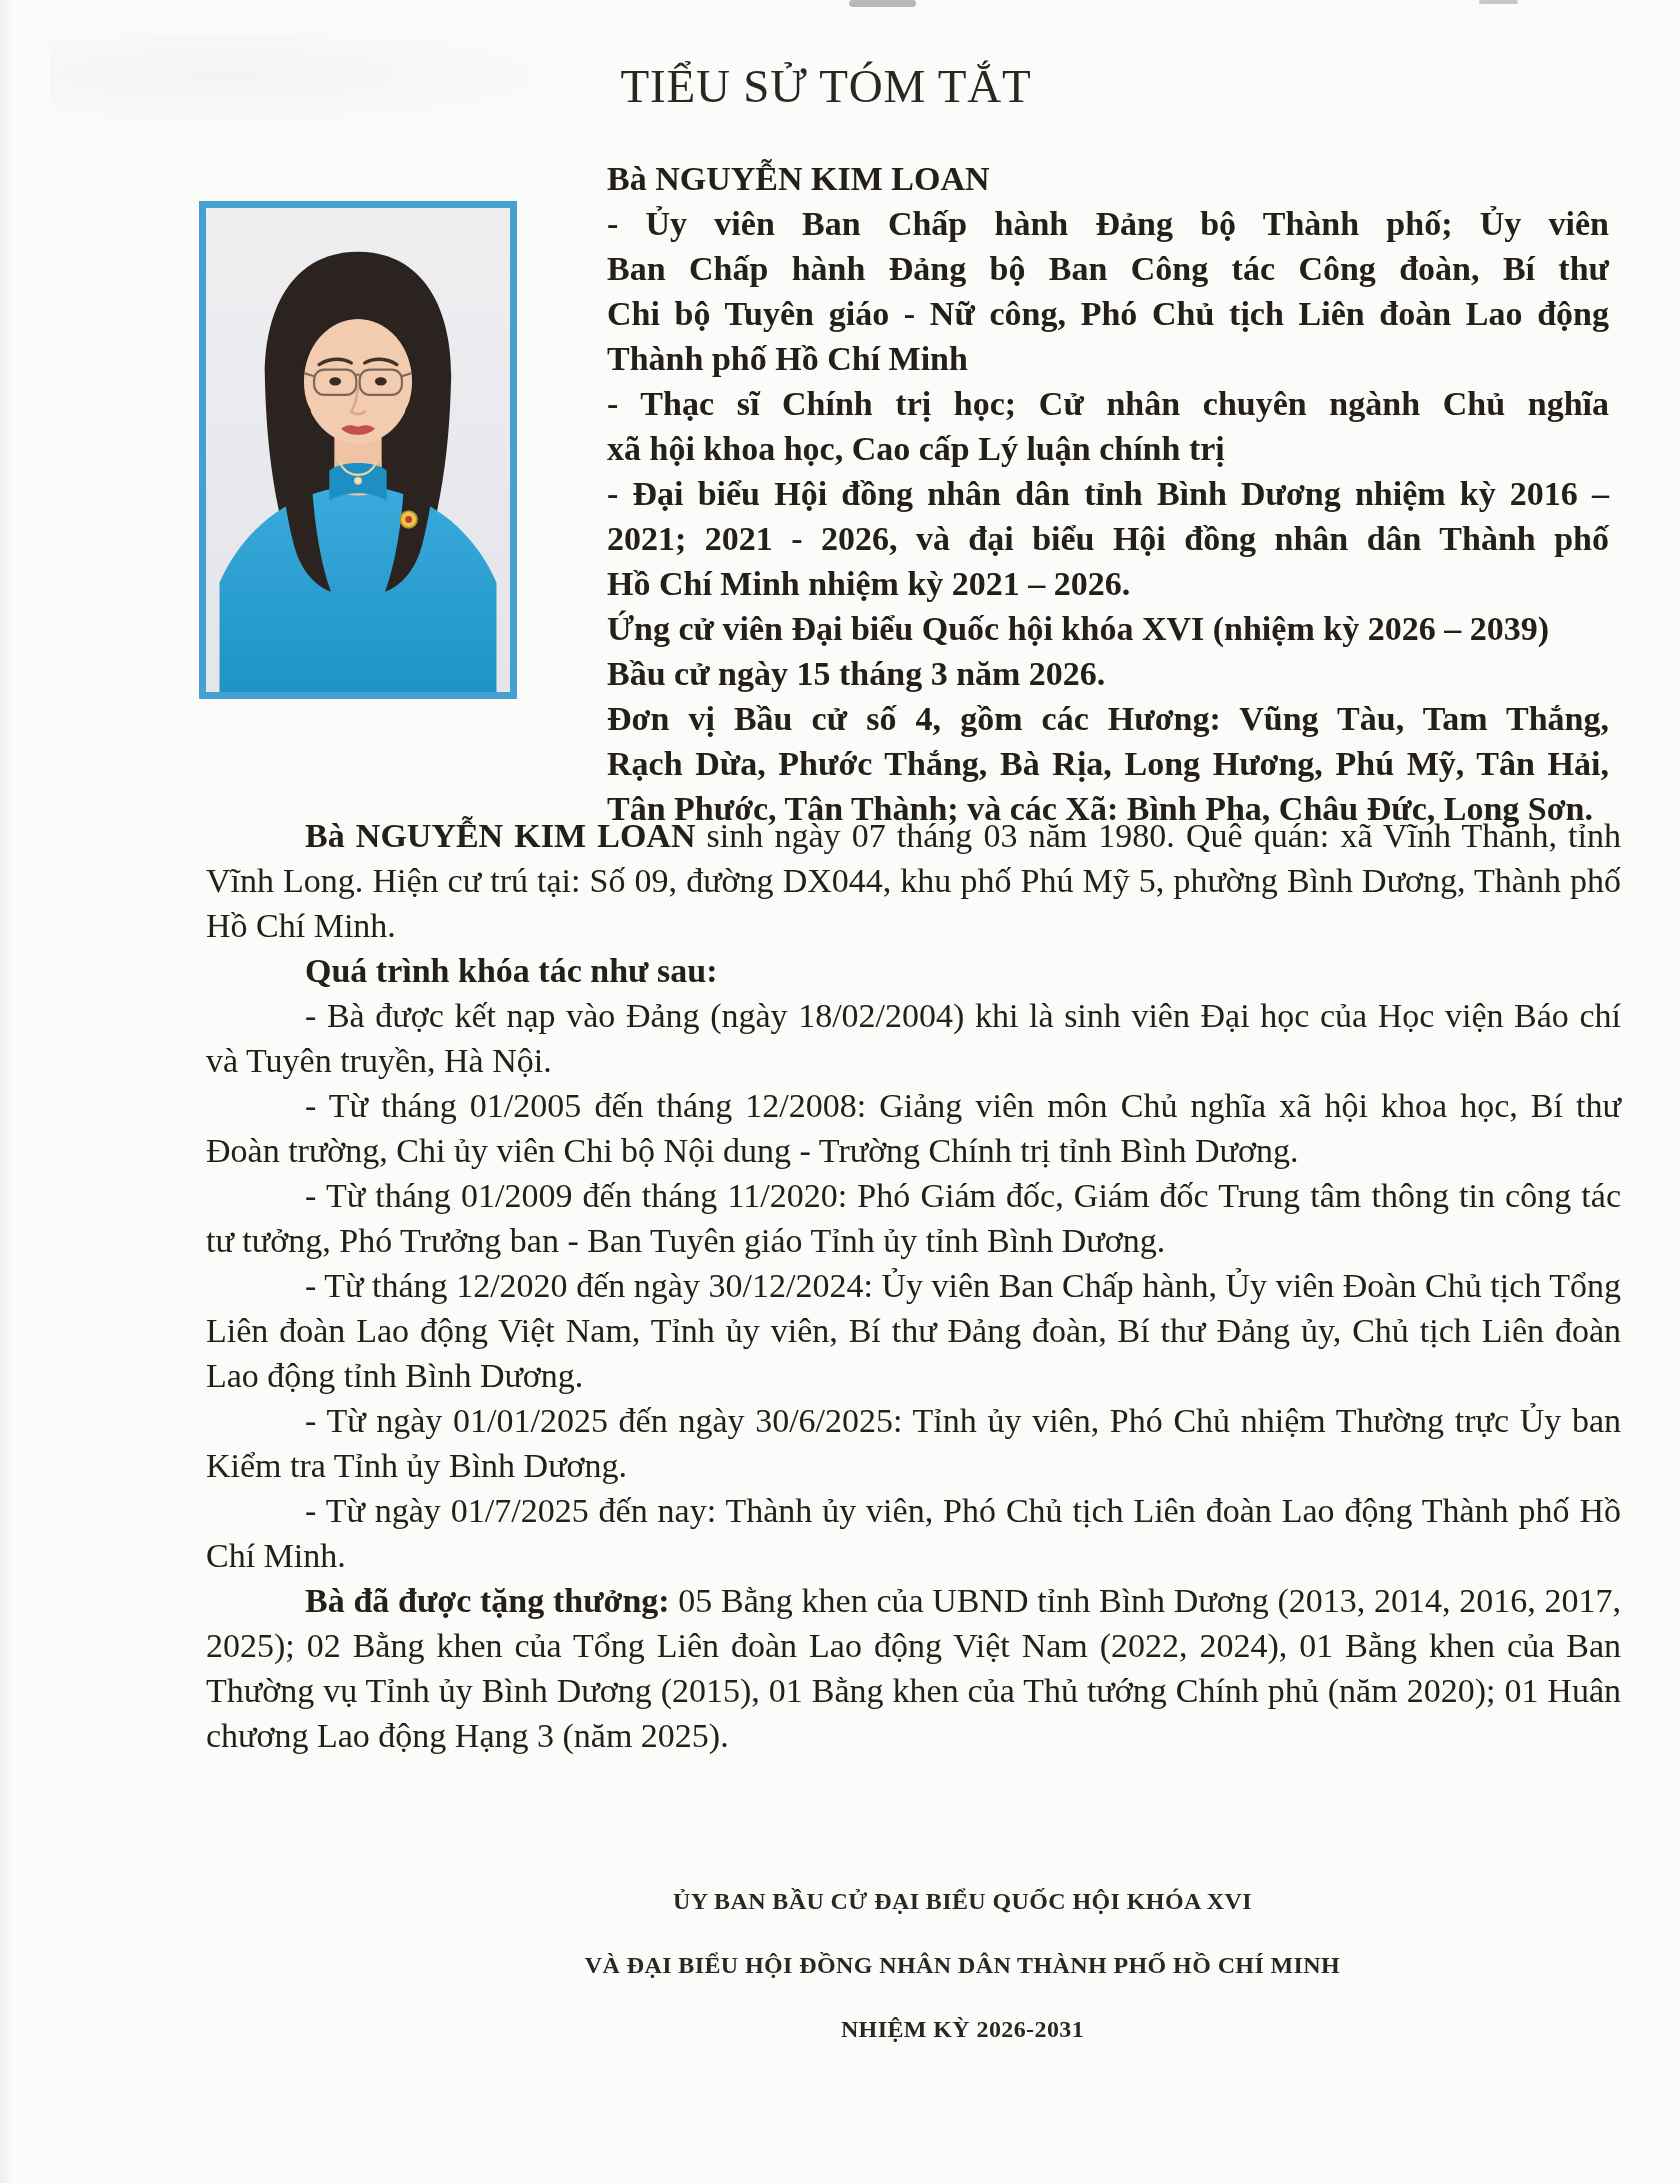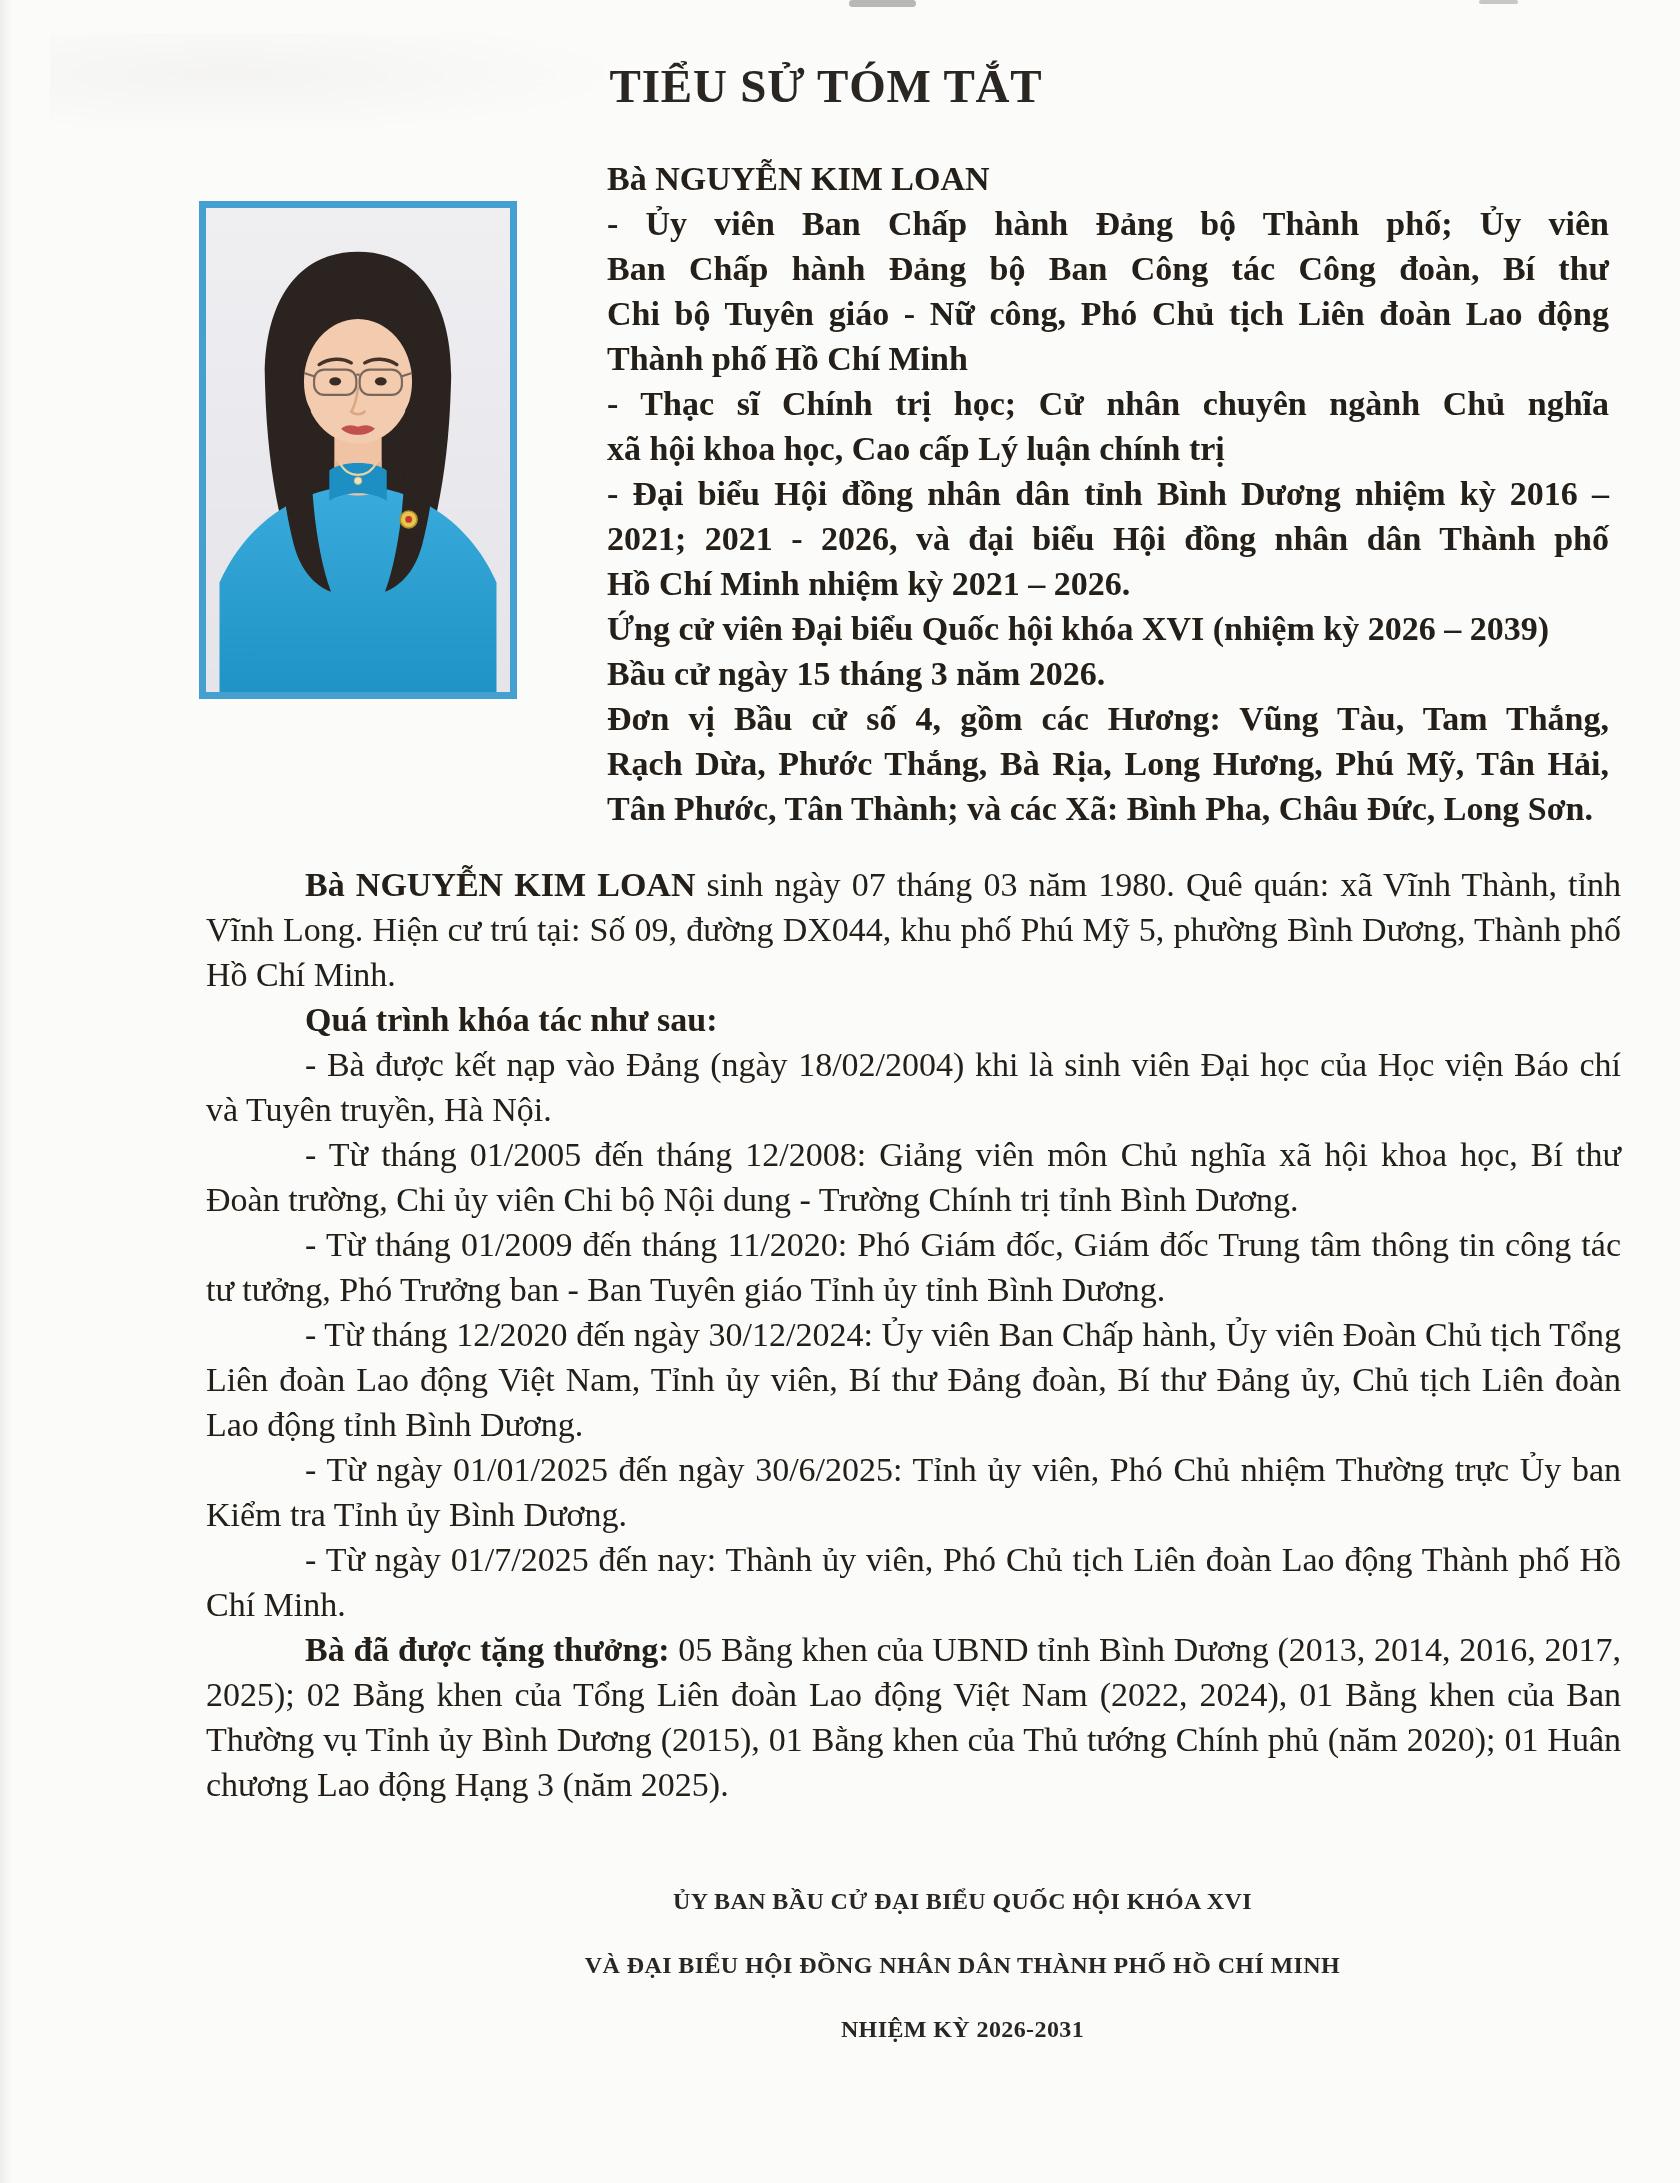--- a/index.html
+++ b/index.html
@@ -14,40 +14,40 @@
   .page{position:absolute;inset:0;}
   
   .scan-smudge{position:absolute;pointer-events:none;}
   .sm1{left:849px;top:0;width:67px;height:6.7px;background:rgba(60,60,60,.35);border-radius:3.4px;}
   .sm2{left:1479px;top:0;width:39px;height:4.2px;background:rgba(80,80,80,.3);border-radius:2.5px;}
   .sm3{left:0;top:0;width:11.8px;height:2183px;background:linear-gradient(90deg,rgba(120,120,120,.10),rgba(120,120,120,0));}
   .sm4{left:50px;top:34px;width:588px;height:101px;background:radial-gradient(ellipse at 30% 40%,rgba(160,155,150,.08),rgba(160,155,150,0) 70%);}
 
   .doc-title{
     position:absolute;left:0;top:59px;width:1652px;
-    text-align:center;font-weight:bold;font-size:47px;
+    text-align:center;font-weight:normal;font-size:47px;
     letter-spacing:0.8px;color:#2a2622;
   }
 
   .photo-frame{
     position:absolute;left:199px;top:201px;
     width:318px;height:498px;box-sizing:border-box;
     border:7.6px solid #43a0d1;background:#ebebee;
   }
   .photo-frame svg{display:block;width:100%;height:100%;}
 
   .profile{
     position:absolute;left:607px;top:156px;width:1002px;
     font-weight:bold;font-size:34px;line-height:45px;color:#242019;
   }
   .profile .line{white-space:nowrap;}
   .profile .line.stretch{white-space:normal;text-align:justify;text-align-last:justify;}
 
   .bio{
-    position:absolute;left:206px;top:862px;width:1415px;
+    position:absolute;left:206px;top:813px;width:1415px;
     font-size:34px;line-height:45px;text-align:justify;color:#242019;
   }
   .bio p{margin:0;text-indent:99px;}
   .bio b{font-weight:bold;}
 
   .footer{
     position:absolute;left:248px;top:1869px;width:1429px;
     text-align:center;font-weight:bold;font-size:24px;line-height:64px;
     color:#2a2622;letter-spacing:0.4px;
   }

